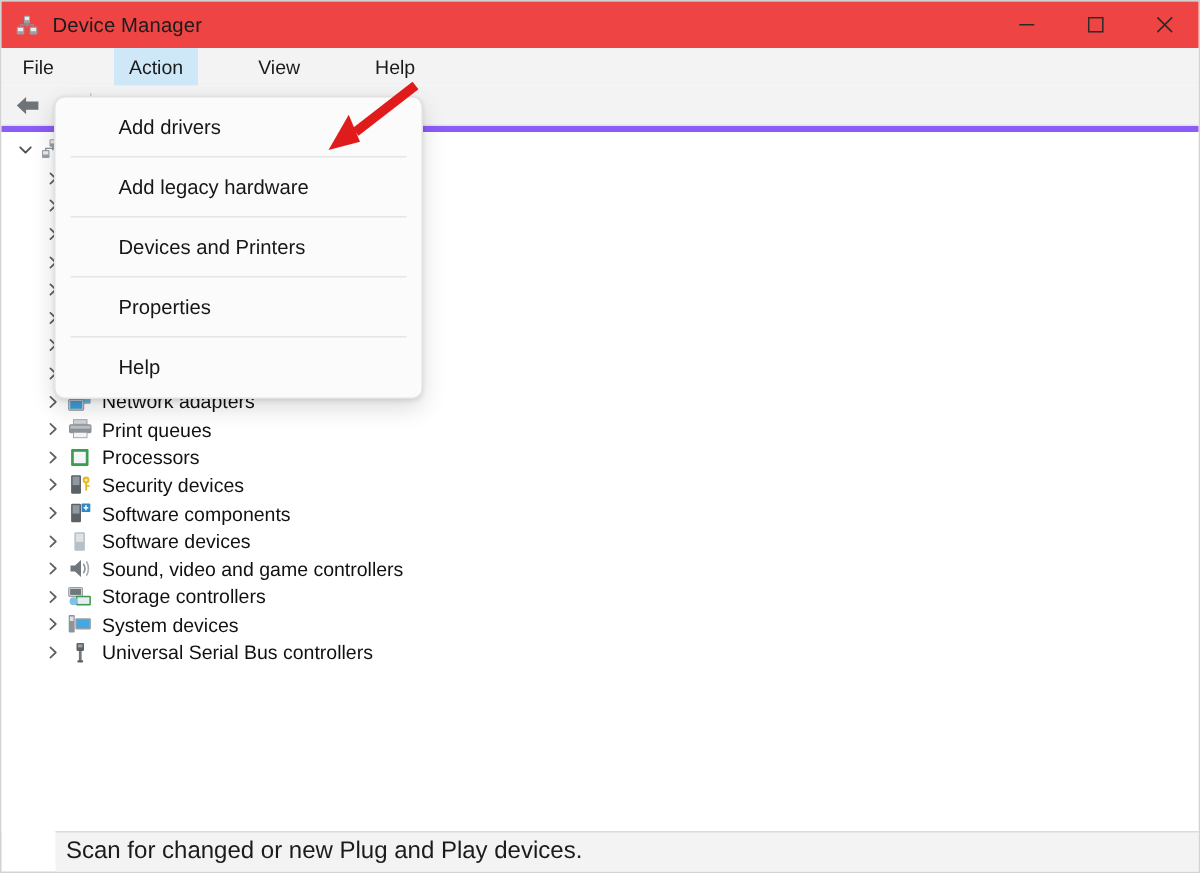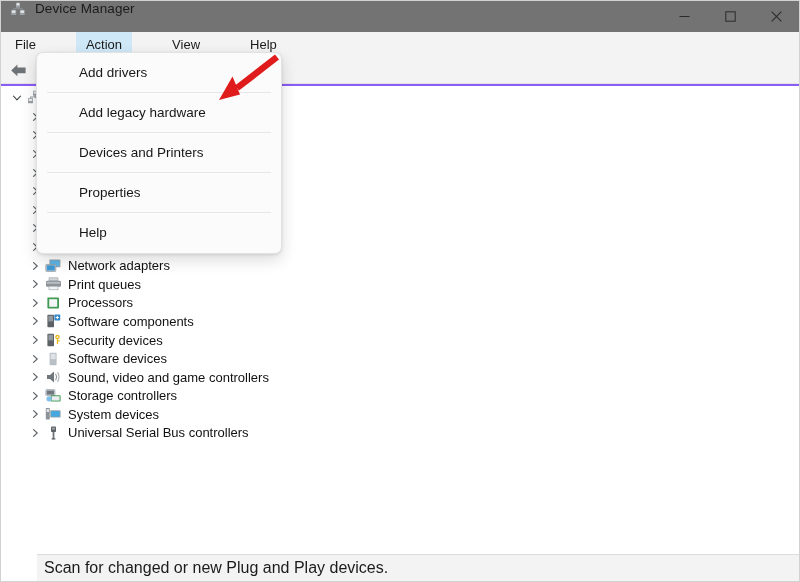--- a/index.html
+++ b/index.html
@@ -26,22 +26,23 @@
     box-sizing: border-box;
     background: #ffffff;
     display: flex;
     flex-direction: column;
   }
 
   
   .titlebar {
     height: 31px;
     min-height: 31px;
-    background: #737373;
-    display: flex;
+    background: #ef4444;
+    display: flex;
+    align-items: center;
     position: relative;
     z-index: 5;
   }
   .title-icon {
     width: 16px;
     height: 16px;
     margin-left: 9px;
     margin-right: 9px;
     position: relative;
     flex: 0 0 auto;
@@ -116,21 +117,21 @@
     background: #cccccc;
     margin: 0 3px;
   }
 
   
   .content {
     flex: 1 1 auto;
     position: relative;
     background: #ffffff;
     overflow: hidden;
-    border-top: 2px solid #8b5cf6;
+    border-top: 4px solid #8b5cf6;
   }
   .tree {
     position: absolute;
     left: 0;
     top: 0;
     right: 0;
     bottom: 0;
     padding-top: 3px;
     box-sizing: border-box;
   }
@@ -174,21 +175,21 @@
     padding-left: 7px;
     font-size: 16px;
     color: #1b1b1b;
     margin-left: 36px;
   }
 
   
   .dropdown {
     position: absolute;
     left: 36px;
-    top: 52px;
+    top: 64px;
     width: 246px;
     background: #fbfbfb;
     border: 1px solid #e2e2e2;
     border-radius: 7px;
     box-shadow: 0 6px 16px rgba(0,0,0,0.14), 0 1px 3px rgba(0,0,0,0.10);
     padding: 4px 0 5px 0;
     z-index: 40;
     box-sizing: border-box;
   }
   .dd-item {
@@ -510,44 +511,44 @@
       <div class="treerow child">
         <div class="chev">
           <svg width="9" height="10" viewBox="0 0 9 10">
               <path d="M2.6 1.6 L6.2 5 L2.6 8.4" fill="none" stroke="#5b6165" stroke-width="1.15" stroke-linecap="round" stroke-linejoin="round"></path>
             </svg>
         </div>
         <div class="ticon">
           <svg width="17" height="16" viewBox="0 0 17 16">
             <rect x="2.4" y="1.8" width="6.6" height="12.4" rx="0.8" fill="#5c6166"></rect>
             <rect x="3.4" y="2.8" width="4.6" height="5.6" fill="#9199a0"></rect>
-            <rect x="9.4" y="1.6" width="5.8" height="5.8" rx="0.6" fill="#2f86c8"></rect>
-            <path d="M11.2 3.2 L11.2 5.8 M10 4.5 L12.4 4.5" stroke="#ffffff" stroke-width="1" stroke-linecap="round" transform="translate(1.1,0)"></path>
-          </svg>
-        </div>
-        <div class="tlabel">Software components</div>
-      </div>
-
-      <div class="treerow child">
-        <div class="chev">
-          <svg width="9" height="10" viewBox="0 0 9 10">
-              <path d="M2.6 1.6 L6.2 5 L2.6 8.4" fill="none" stroke="#5b6165" stroke-width="1.15" stroke-linecap="round" stroke-linejoin="round"></path>
-            </svg>
-        </div>
-        <div class="ticon">
-          <svg width="17" height="16" viewBox="0 0 17 16">
-            <rect x="2.4" y="1.8" width="6.6" height="12.4" rx="0.8" fill="#5c6166"></rect>
-            <rect x="3.4" y="2.8" width="4.6" height="5.6" fill="#9199a0"></rect>
             <circle cx="12.4" cy="5" r="2.3" fill="#e8b923"></circle>
             <circle cx="12.4" cy="5" r="0.9" fill="#f4f0e0"></circle>
             <rect x="11.8" y="6.6" width="1.3" height="5.4" fill="#e8b923"></rect>
             <rect x="13" y="8.4" width="1.7" height="1.1" fill="#e8b923"></rect>
           </svg>
         </div>
         <div class="tlabel">Security devices</div>
+      </div>
+
+      <div class="treerow child">
+        <div class="chev">
+          <svg width="9" height="10" viewBox="0 0 9 10">
+              <path d="M2.6 1.6 L6.2 5 L2.6 8.4" fill="none" stroke="#5b6165" stroke-width="1.15" stroke-linecap="round" stroke-linejoin="round"></path>
+            </svg>
+        </div>
+        <div class="ticon">
+          <svg width="17" height="16" viewBox="0 0 17 16">
+            <rect x="2.4" y="1.8" width="6.6" height="12.4" rx="0.8" fill="#5c6166"></rect>
+            <rect x="3.4" y="2.8" width="4.6" height="5.6" fill="#9199a0"></rect>
+            <rect x="9.4" y="1.6" width="5.8" height="5.8" rx="0.6" fill="#2f86c8"></rect>
+            <path d="M11.2 3.2 L11.2 5.8 M10 4.5 L12.4 4.5" stroke="#ffffff" stroke-width="1" stroke-linecap="round" transform="translate(1.1,0)"></path>
+          </svg>
+        </div>
+        <div class="tlabel">Software components</div>
       </div>
 
       <div class="treerow child">
         <div class="chev">
           <svg width="9" height="10" viewBox="0 0 9 10">
               <path d="M2.6 1.6 L6.2 5 L2.6 8.4" fill="none" stroke="#5b6165" stroke-width="1.15" stroke-linecap="round" stroke-linejoin="round"></path>
             </svg>
         </div>
         <div class="ticon">
           <svg width="17" height="16" viewBox="0 0 17 16">

